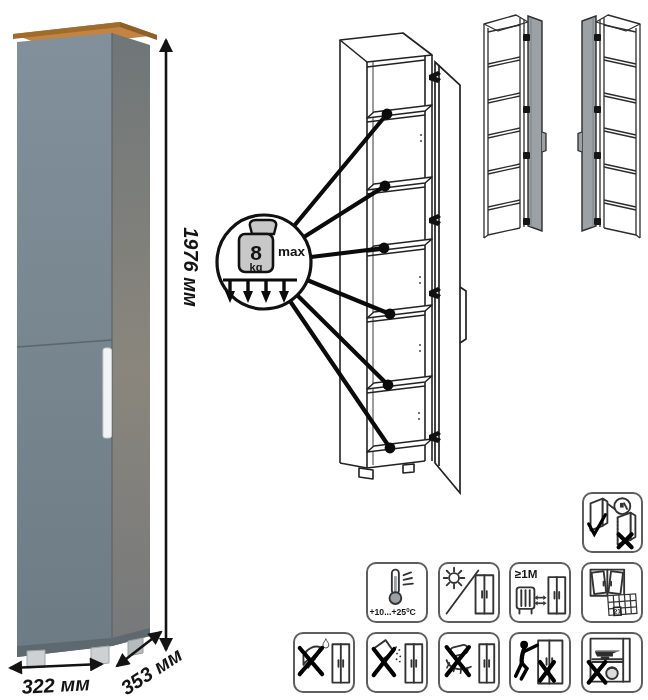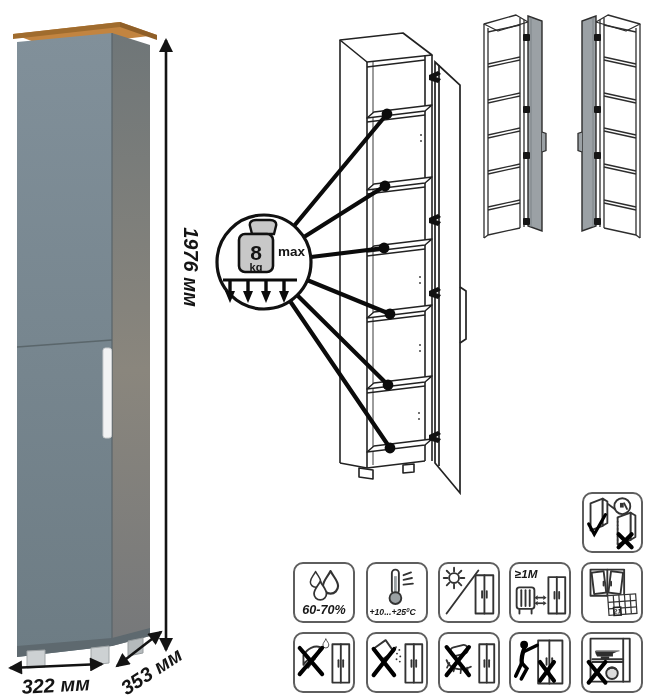--- a/index.html
+++ b/index.html
@@ -3,21 +3,21 @@
 <meta charset="utf-8">
 <style>
   html,body{margin:0;padding:0;background:#ffffff;}
   .stage{position:relative;width:648px;height:700px;background:#ffffff;overflow:hidden;
          font-family:"Liberation Sans",sans-serif;}
   .abs{position:absolute;}
   svg{display:block;}
   svg text{font-family:"Liberation Sans",sans-serif;fill:#141414;}
   .dim-label{font-weight:bold;font-style:italic;font-size:20px;}
   .icon-cell{position:absolute;width:62px;height:61px;border:2px solid #5e5e5e;border-radius:10px;
-             background:#fff;box-sizing:border-box;font-style:italic;}
+             background:#fff;box-sizing:border-box;}
   .icon-cell svg{width:100%;height:100%;}
   .ln{stroke:#333;stroke-width:2;fill:none;stroke-linecap:round;stroke-linejoin:round;}
   .lnw{stroke:#333;stroke-width:2;fill:#fff;stroke-linecap:round;stroke-linejoin:round;}
   .xmark{stroke:#000;stroke-width:4.4;stroke-linecap:round;fill:none;}
   .icotxt{font-weight:bold;fill:#181818;}
 </style>
 </head>
 <body>
 
 <div class="stage">
@@ -222,30 +222,20 @@
       <line x1="43" y1="10" x2="46" y2="16" class="ln" stroke-width="1.5"></line>
       <line x1="36" y1="25" x2="36" y2="54" stroke="#333" stroke-width="1.6" stroke-dasharray="1.5,2.4"></line>
       <path d="M5,32 L11,43 L23,22" stroke="#000" stroke-width="3.4" fill="none" stroke-linecap="round"></path>
       <g class="xmark" stroke-width="3.6">
         <line x1="37" y1="43" x2="51" y2="57"></line>
           <line x1="51" y1="43" x2="37" y2="57"></line>
       </g>
     </svg>
   </div>
 
-  <div class="icon-cell" style="left:293px;top:562px;">
-    <svg viewBox="0 0 62 61">
-      <g class="lnw" stroke-width="2.2">
-        <path transform="translate(22,16) scale(0.8)" d="M0,-10 C-3,-4 -7,-1 -7,4 a7,7 0 0 0 14,0 C7,-1 3,-4 0,-10 Z"></path>
-        <path transform="translate(38,19) scale(1.15)" d="M0,-10 C-3,-4 -7,-1 -7,4 a7,7 0 0 0 14,0 C7,-1 3,-4 0,-10 Z"></path>
-        <path transform="translate(27,28) scale(0.95)" d="M0,-10 C-3,-4 -7,-1 -7,4 a7,7 0 0 0 14,0 C7,-1 3,-4 0,-10 Z"></path>
-      </g>
-      <text x="31" y="53" text-anchor="middle" font-size="13.5" class="icotxt">60-70%</text>
-    </svg>
-  </div>
 
   <div class="icon-cell" style="left:366px;top:562px;">
     <svg viewBox="0 0 62 61">
       <rect x="25.5" y="6" width="7.5" height="26" rx="3.7" class="lnw" stroke-width="2"></rect>
       <rect x="27.8" y="13" width="3" height="19" fill="#9aa0a3"></rect>
       <circle cx="29.3" cy="36.5" r="6.3" fill="#9aa0a3" stroke="#333" stroke-width="2"></circle>
       <g class="ln" stroke-width="1.8">
         <line x1="38" y1="12" x2="46" y2="9"></line>
           <line x1="38" y1="17" x2="47" y2="15"></line>
         <line x1="38" y1="22" x2="48" y2="21"></line>

